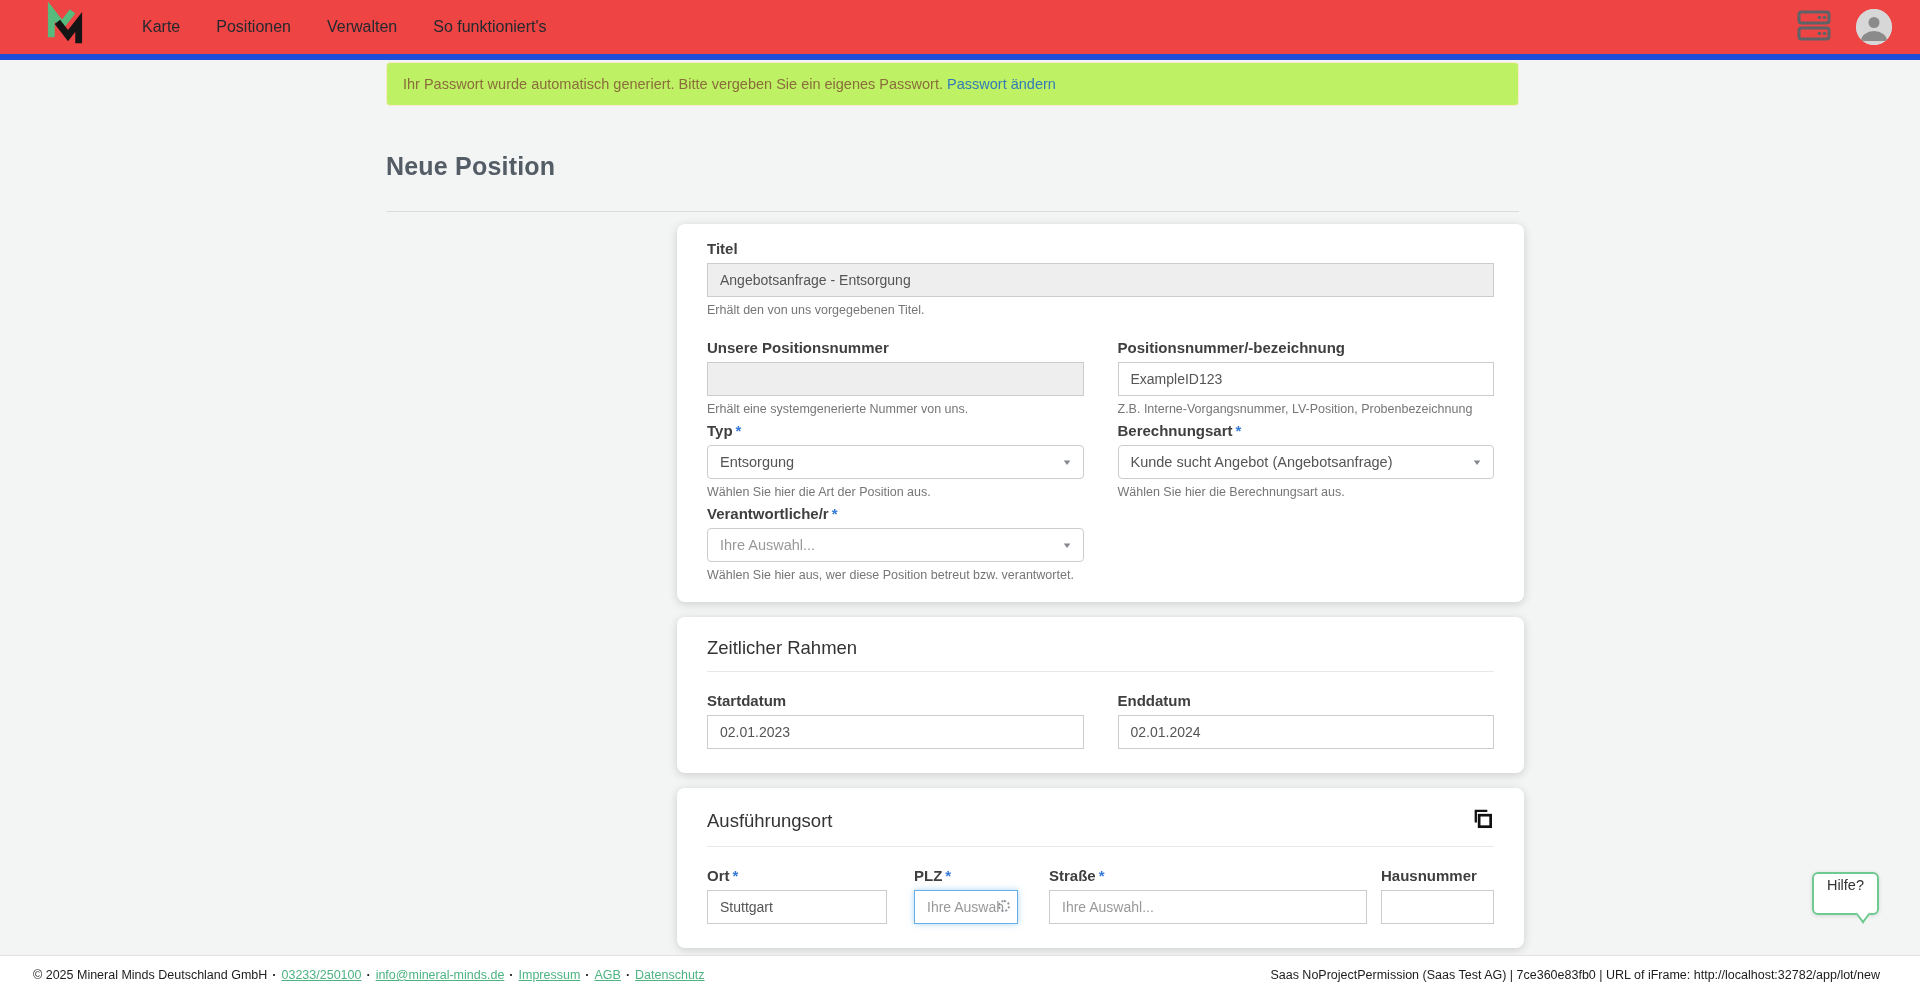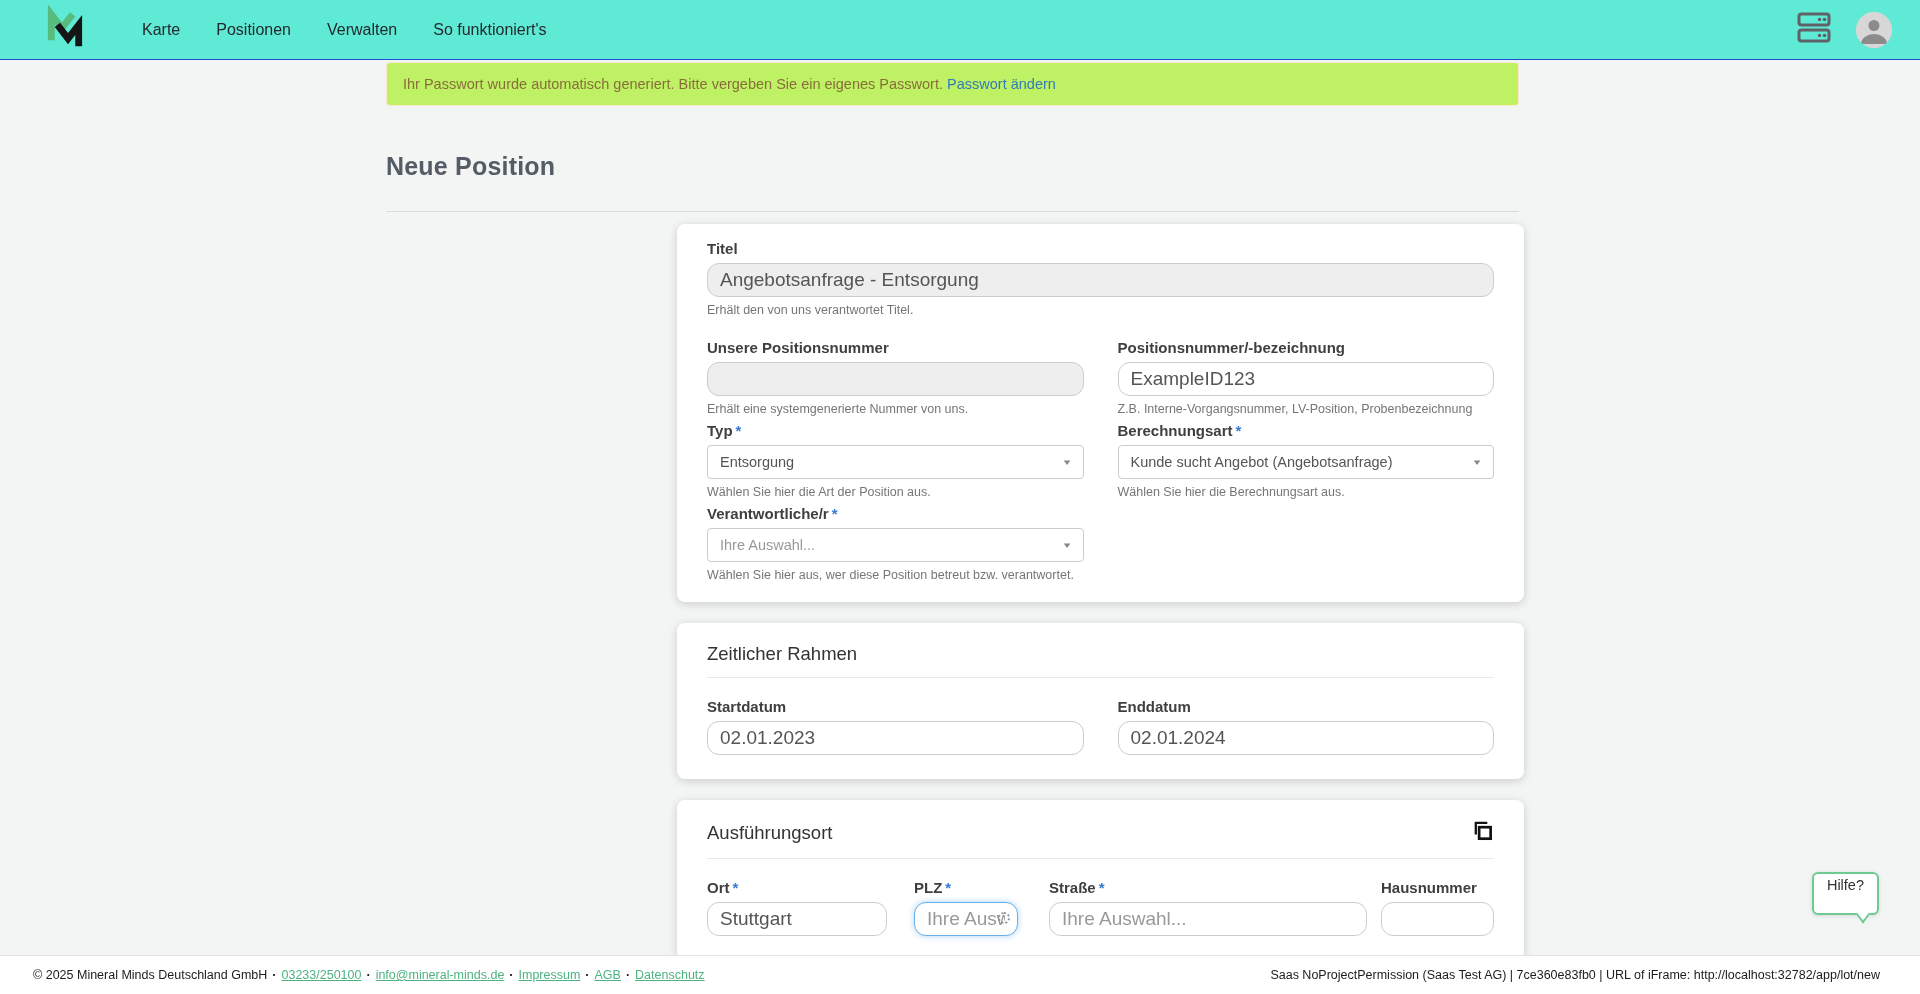--- a/index.html
+++ b/index.html
@@ -1,56 +1,56 @@
 <!DOCTYPE html>
 <html><head>
 <meta charset="utf-8">
 <style>
   * { box-sizing: border-box; }
   html, body { margin:0; padding:0; width:1920px; height:994px; overflow:hidden;
     font-family:"Liberation Sans", sans-serif; background:#f3f4f4; }
 
   
-  .navbar { height:60px; background:#5eead4; border-bottom:1px solid #1d4ed8;
+  .navbar { height:60px; background:#ef4444; border-bottom:6px solid #1d4ed8;
     display:flex; align-items:center; padding:0 28px 0 46px; position:relative; z-index:20; }
   .logo { width:38px; height:46px; margin-right:56px; cursor:pointer; display:flex; align-items:center; }
   .nav-links { display:flex; gap:32px; align-items:center; }
   .nav-link { font-size:16px; font-weight:500; color:#24292e; text-decoration:none; cursor:pointer; padding:4px 2px; }
   .nav-right { margin-left:auto; display:flex; align-items:center; gap:24px; }
   .icon-btn { background:none; border:none; padding:0; cursor:pointer; display:flex; align-items:center; }
   .avatar { width:36px; height:36px; border-radius:50%; background:#d7d7d7; display:flex; align-items:center; justify-content:center; overflow:hidden; }
 
   
   .container { width:1133px; margin-left:386px; }
   .alert { margin-top:2px; background:#bef264; border:1px solid #faebcc; border-radius:4px;
     padding:13px 16px; font-size:14.5px; color:#8a6d3b; }
   .alert a { color:#337ab7; text-decoration:none; cursor:pointer; }
 
   .page-header { margin-top:46px; padding-bottom:30px; border-bottom:1px solid #dcdcdc; }
   .page-header h1 { margin:0; font-size:25px; font-weight:700; color:#545d66; letter-spacing:.2px; }
 
   .form-col { width:847px; margin-left:291px; margin-top:12px; }
 
   .card { background:#ffffff; border-radius:8px; box-shadow:0 2px 10px rgba(0,0,0,.16);
-    padding:16px 30px 14px; margin-bottom:21px; }
+    padding:16px 30px 14px; margin-bottom:15px; }
   .card.section { padding:20px 30px 24px; }
   .card-head { display:flex; align-items:center; justify-content:space-between;text-align:right; }
   .card-title { margin:0; font-size:18.5px; font-weight:400; color:#333333; }
   .card-hr { border:0; border-top:1px solid #e8e8e8; margin:12px 0 20px; }
 
   .group { margin-bottom:22px; }
   .group:last-child { margin-bottom:6px; }
   .row { display:flex; gap:34px; }
   .row .col { flex:1; min-width:0; }
 
   label.fld { display:block; font-size:15px; font-weight:600; color:#3f3f3f; margin-bottom:6px; }
   .req { color:#3579d8; font-weight:700; margin-left:3px; }
 
-  .inp { width:100%; height:34px; border:1px solid #cccccc; border-radius:12px; background:#ffffff;
-    padding:12px 12px; font-size:19px; color:#555555; font-family:inherit; outline:none; }
+  .inp { width:100%; height:34px; border:1px solid #cccccc; border-radius:0; background:#ffffff;
+    padding:12px 12px; font-size:14px; color:#555555; font-family:inherit; outline:none; }
   .inp::placeholder { color:#999999; }
   .inp:disabled, .inp.disabled { background:#eeeeee; color:#555555; }
   .inp.focused { border-color:#66afe9; box-shadow:0 0 6px rgba(102,175,233,.55); }
 
   .select-box { width:100%; height:34px; border:1px solid #cccccc; border-radius:4px; background:#ffffff;
     padding:0 12px; font-size:14.5px; color:#555555; display:flex; align-items:center;
     justify-content:space-between; cursor:pointer; }
   .select-box .caret { font-size:8px; color:#85898d; transform:scaleX(1.4); }
   .select-box .ph { color:#999999; }
 
@@ -142,21 +142,21 @@
 
   <div class="form-col">
 
     <div class="card">
 
       <div class="group">
         <label class="fld">
           <span>Titel</span>
         </label>
         <input class="inp disabled" disabled="" value="Angebotsanfrage - Entsorgung" style="">
-        <div class="helper">Erhält den von uns verantwortet Titel.</div>
+        <div class="helper">Erhält den von uns vorgegebenen Titel.</div>
       </div>
 
       <div class="row">
         <div class="col">
           <div class="group">
             <label class="fld">
               <span>Unsere Positionsnummer</span>
             </label>
             <input class="inp disabled" disabled="" value="" style="">
             <div class="helper">Erhält eine systemgenerierte Nummer von uns.</div>

